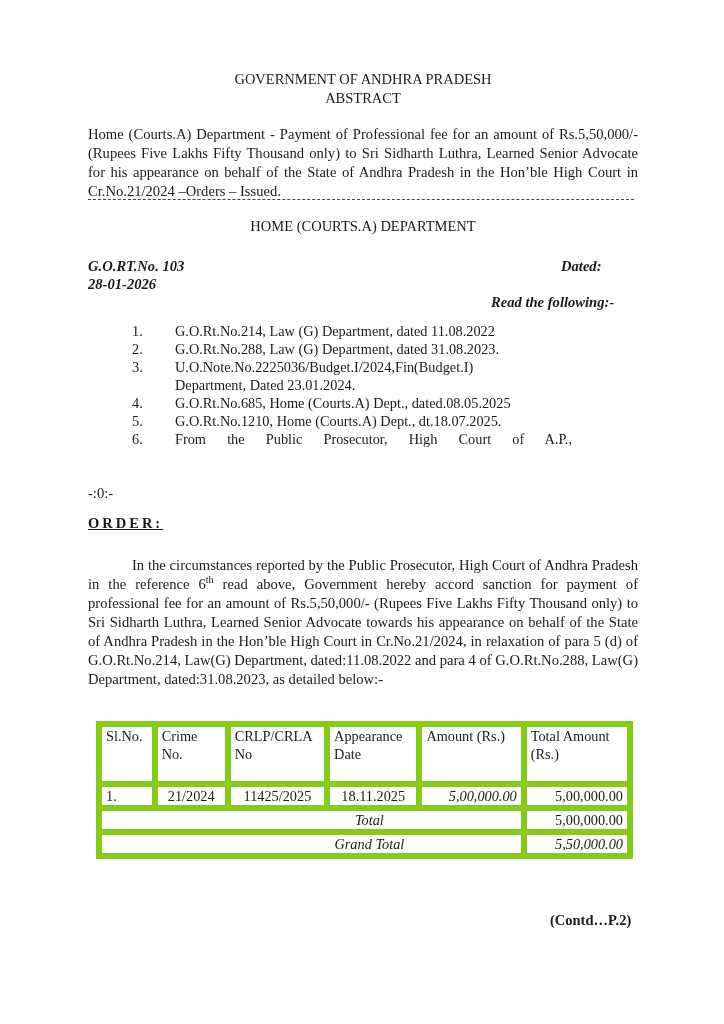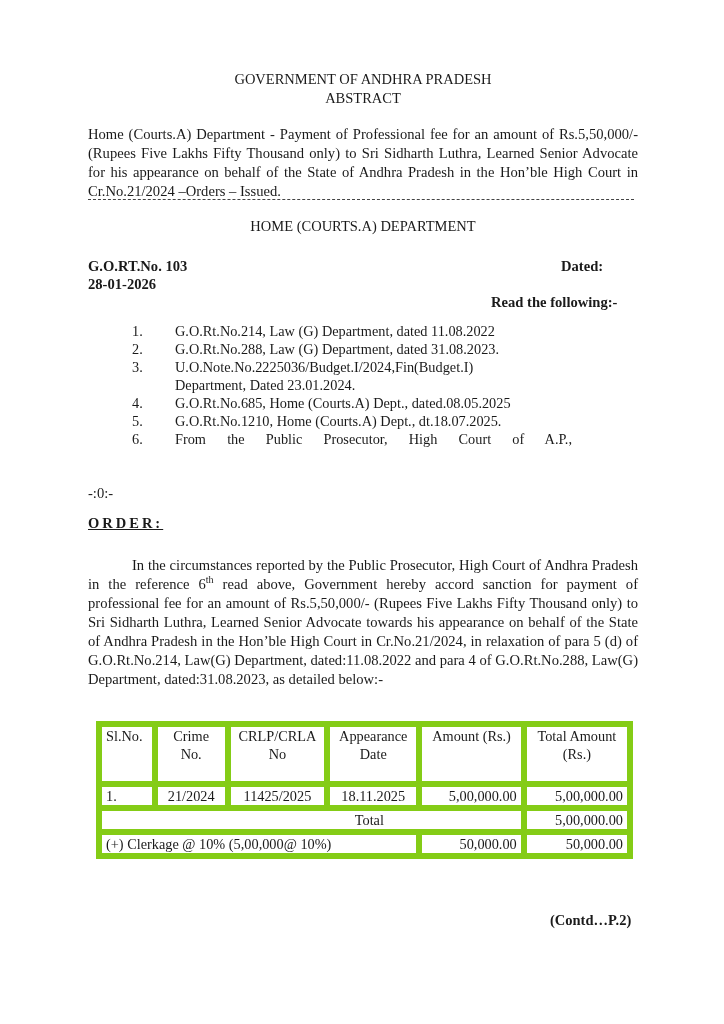--- a/index.html
+++ b/index.html
@@ -15,21 +15,21 @@
       font-family: "DejaVu Serif", "Liberation Serif", serif;
       color: #1a1a1a;
     }
     .page {
       position: absolute;
       left: 88px;
       top: 0;
       width: 550px;
     }
     .abs { position: absolute; }
-    .bold { font-weight: bold; }
+    .bold { font-weight: bold; font-style: italic; }
     .center { text-align: center; }
     .t-head {
       font-family: "Liberation Serif", "DejaVu Serif", serif;
       font-weight: normal;
       font-size: 14.5px;
       line-height: 19px;
       left: 0; width: 550px;
       text-align: center;
     }
     .body-text {
@@ -86,21 +86,21 @@
       font-family: "Liberation Serif", "DejaVu Serif", serif;
       font-size: 14.3px;
       line-height: 18px;
     }
     table.fee td, table.fee th {
       border: 6px solid #84cc16;
       padding: 0 4px;
       font-weight: normal;
       vertical-align: top;
     }
-    table.fee th { text-align: center; height: 54px; }
+    table.fee th { text-align: left; height: 54px; }
     .num { text-align: right; }
     .c { text-align: center; }
     .contd {
       left: 462px; top: 912px;
       font-family: "Liberation Serif", "DejaVu Serif", serif;
       font-weight: bold;
       font-size: 14.5px;
     }
   </style>
 </head>
@@ -181,22 +181,21 @@
       <td class="c">11425/2025</td>
       <td class="c">18.11.2025</td>
       <td class="num bold">5,00,000.00</td>
       <td class="num">5,00,000.00</td>
     </tr>
     <tr>
       <td colspan="5" class="c bold" style="padding-left:120px;text-align:center;">Total</td>
       <td class="num">5,00,000.00</td>
     </tr>
     <tr>
-      <td colspan="4">(+) Clerkage @ 10% (5,00,000@ 10%)</td>
-      <td class="num">50,000.00</td>
-      <td class="num">50,000.00</td>
+      <td colspan="5" class="c bold" style="padding-left:120px;">Grand Total</td>
+      <td class="num bold">5,50,000.00</td>
     </tr>
   </tbody>
     </table>
 
   <div class="abs contd">(Contd…P.2)</div>
 
 </div>
 
 </body></html>

